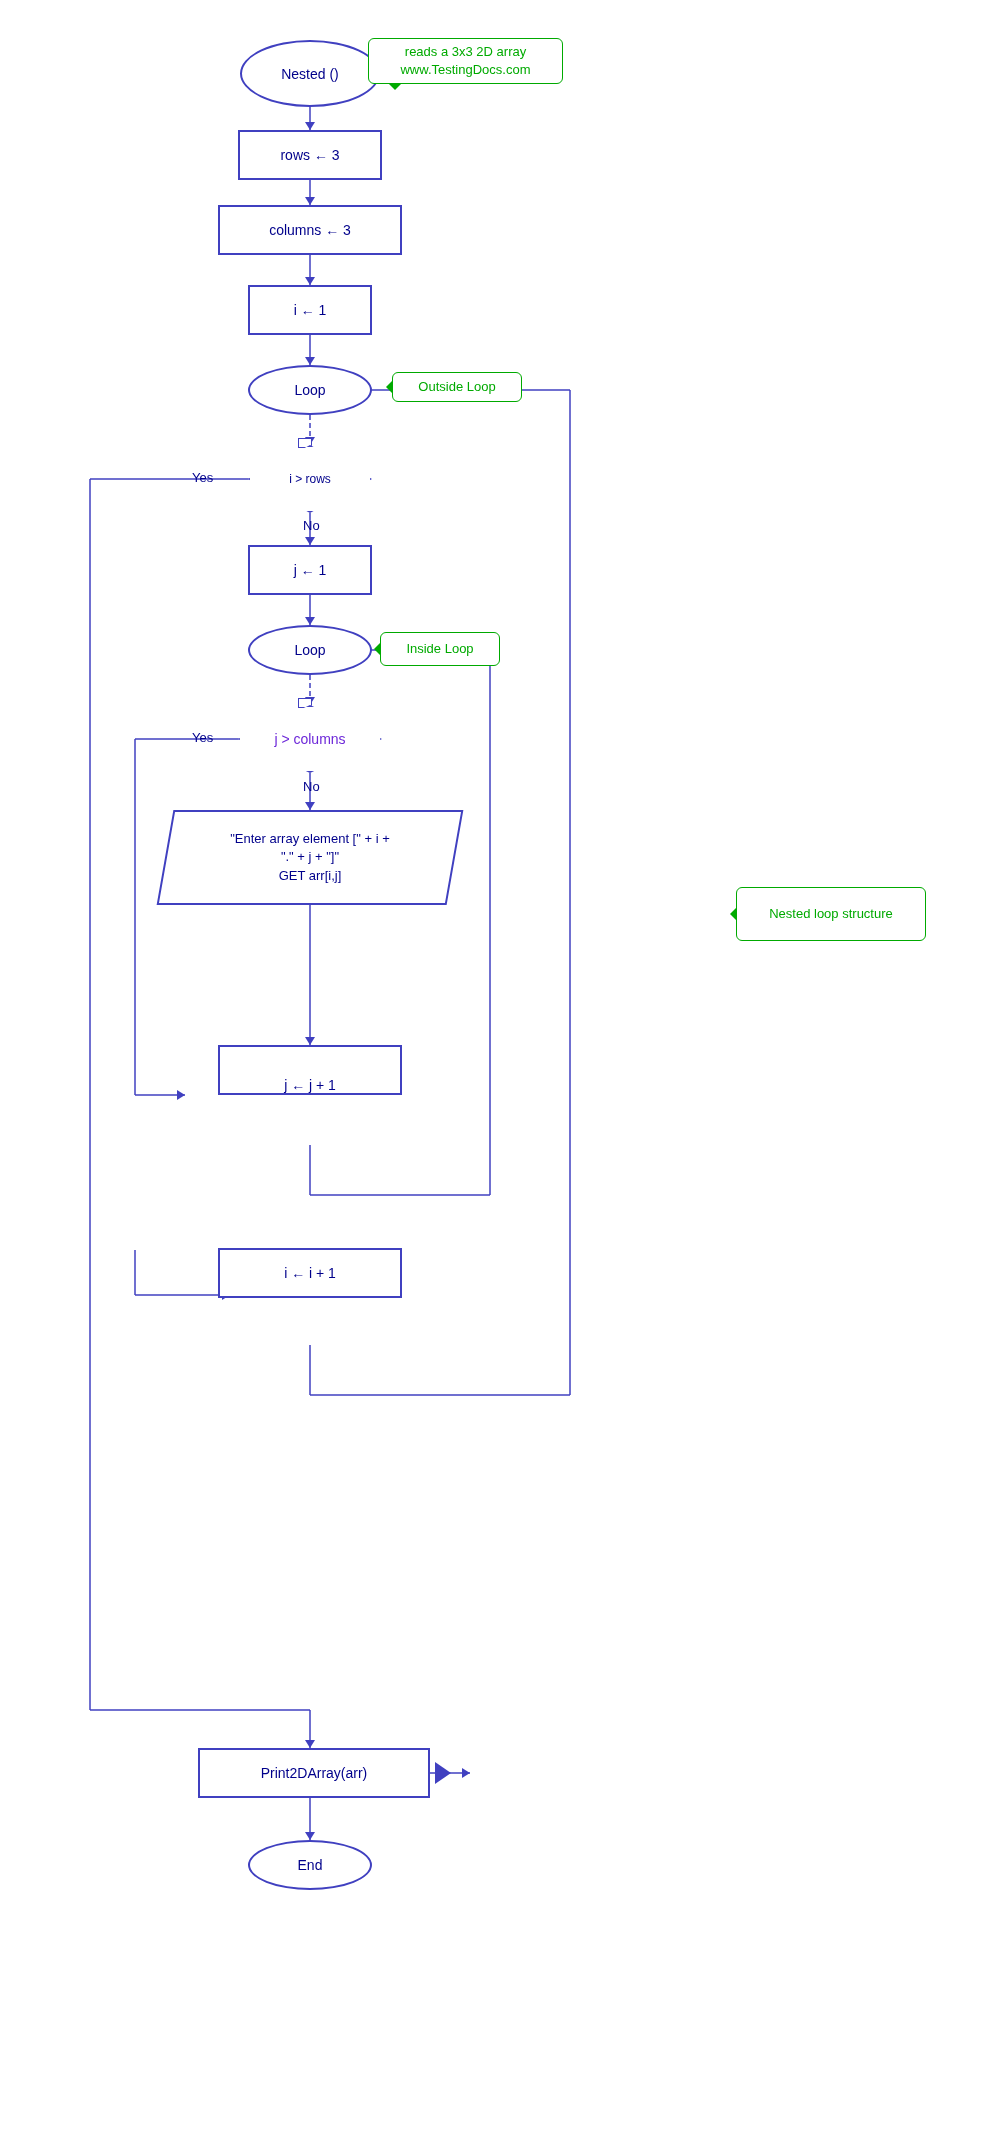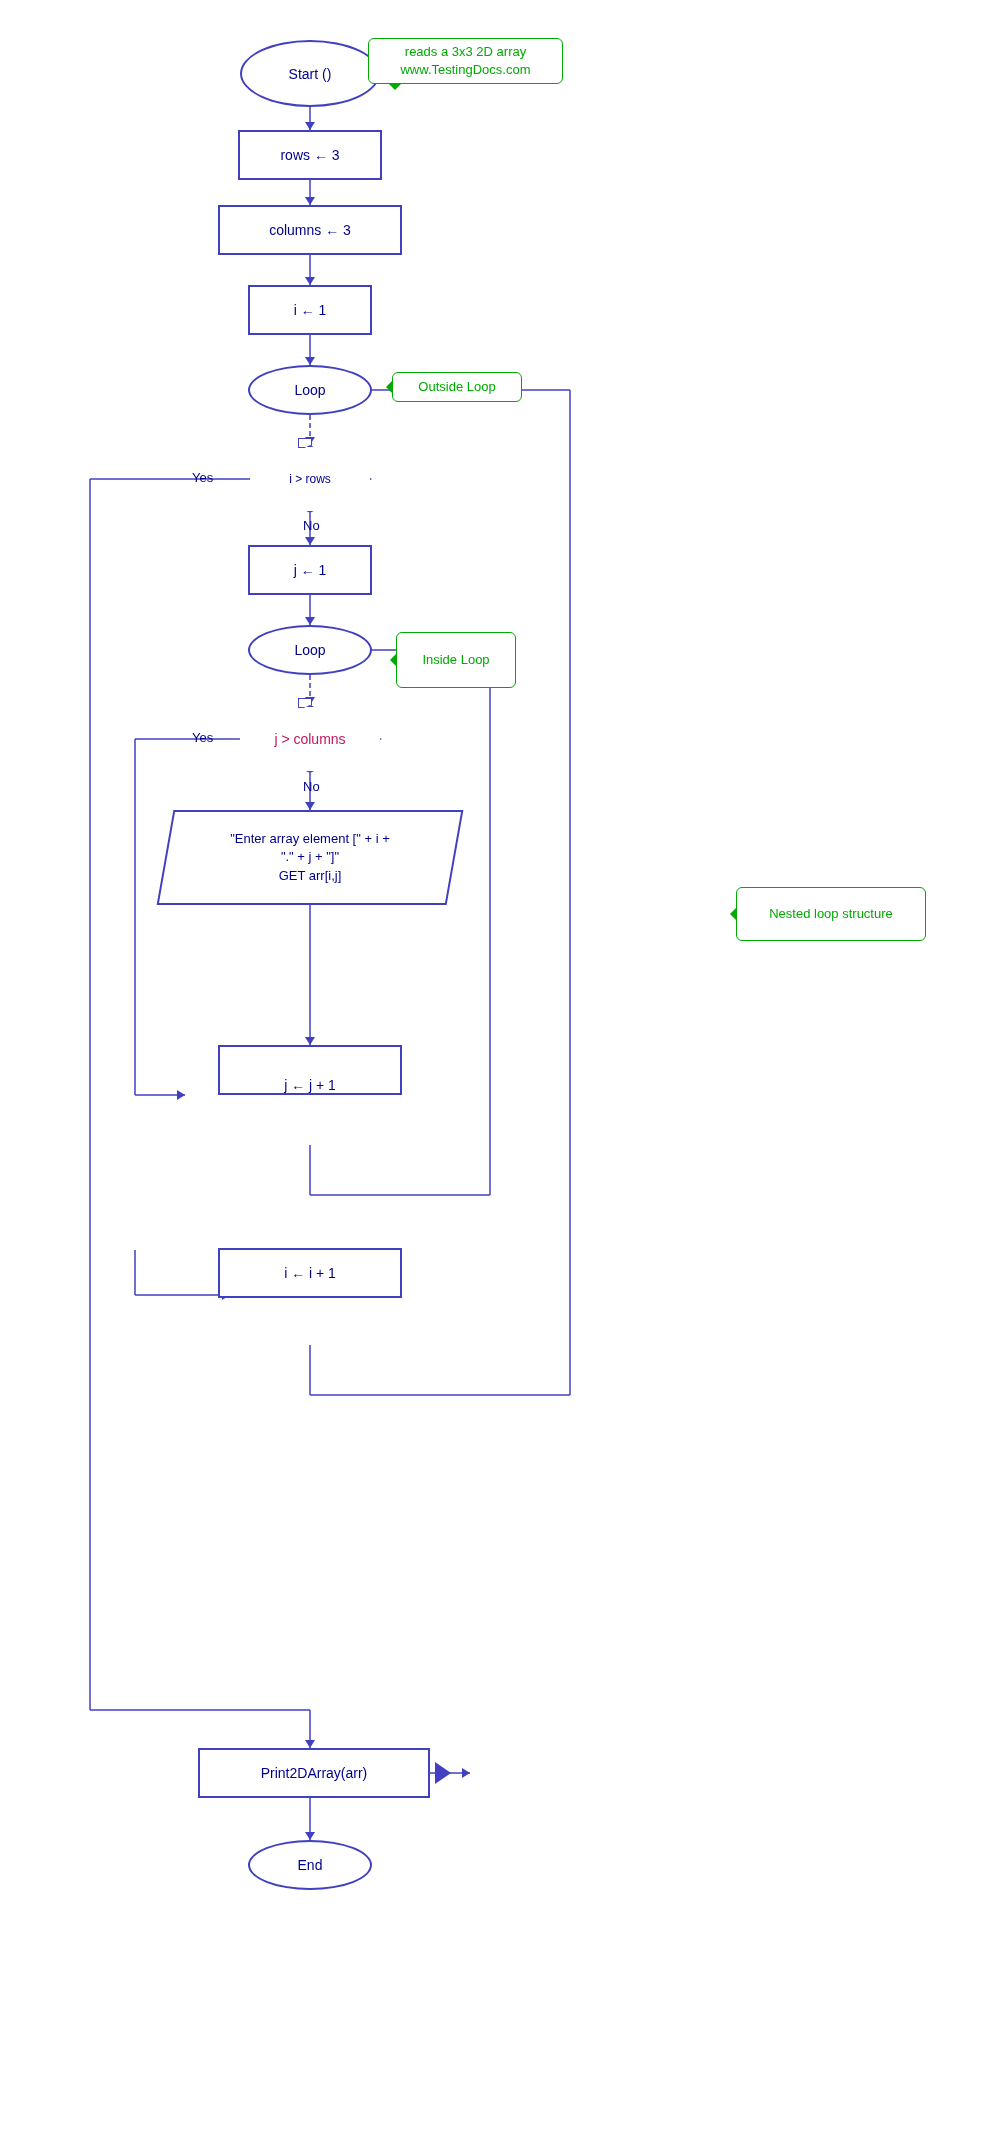--- a/index.html
+++ b/index.html
@@ -169,21 +169,21 @@
     <polygon points="230,1295 222,1290 222,1300" fill="#4040c0"></polygon>
 
     <line x1="310" y1="1798" x2="310" y2="1840" stroke="#4040c0" stroke-width="1.5"></line>
     <polygon points="310,1840 305,1832 315,1832" fill="#4040c0"></polygon>
 
     <line x1="430" y1="1773" x2="470" y2="1773" stroke="#4040c0" stroke-width="1.5"></line>
     <polygon points="470,1773 462,1768 462,1778" fill="#4040c0"></polygon>
   </svg>
 
   <div class="node oval" style="left:240px; top:40px; width:140px; height:67px;">
-    <span>Start ()</span>
+    <span>Nested ()</span>
   </div>
 
   <div class="node rect" style="left:238px; top:130px; width:144px; height:50px;">
     <span>rows ← 3</span>
   </div>
 
   <div class="node rect" style="left:218px; top:205px; width:184px; height:50px;">
     <span>columns ← 3</span>
   </div>
 
@@ -209,21 +209,21 @@
     <span>j ← 1</span>
   </div>
 
   <div class="node oval" style="left:248px; top:625px; width:124px; height:50px;">
     <span>Loop</span>
   </div>
 
   <div class="small-rect-icon" style="left:298px; top:698px;"></div>
 
   <div class="node" style="left:238px; top:705px; width:144px; height:68px; border:2px solid #4040c0; background:#fff; clip-path:polygon(50% 0%, 100% 50%, 50% 100%, 0% 50%);">
-    <span style="font-size:14px; color:#be185d;text-align:center;">j &gt; columns</span>
+    <span style="font-size:14px; color:#6d28d9;text-align:center;">j &gt; columns</span>
   </div>
 
   <div class="arrow-label" style="left:192px; top:730px;">Yes</div>
 
   <div class="arrow-label" style="left:303px; top:779px;">No</div>
 
   <div class="node parallelogram" style="left:165px; top:810px; width:290px; height:95px;">
     <div class="parallelogram-label">
       <div>
         <div>"Enter array element [" + i +</div>
@@ -251,21 +251,21 @@
 
   <div class="callout callout-bottom-left" style="left:368px; top:38px; width:195px;">
     <div>reads a 3x3 2D array</div>
     <div>www.TestingDocs.com</div>
   </div>
 
   <div class="callout callout-left" style="left:392px; top:372px; width:130px; padding: 5px 10px;">
     <span>Outside Loop</span>
   </div>
 
-  <div class="callout callout-left" style="left:396px; top:632px; width:120px; padding: 18px 10px;">
+  <div class="callout callout-left" style="left:380px; top:632px; width:120px; padding: 7px 10px;">
     <span>Inside Loop</span>
   </div>
 
   <div class="callout callout-left" style="left:736px; top:887px; width:190px; padding: 17px 10px;">
     <span>Nested loop structure</span>
   </div>
 
   <div style="position:absolute; left:435px; top:1762px; width:0; height:0; border-top:11px solid transparent; border-bottom:11px solid transparent; border-left:16px solid #4040c0;">
   </div>
 

